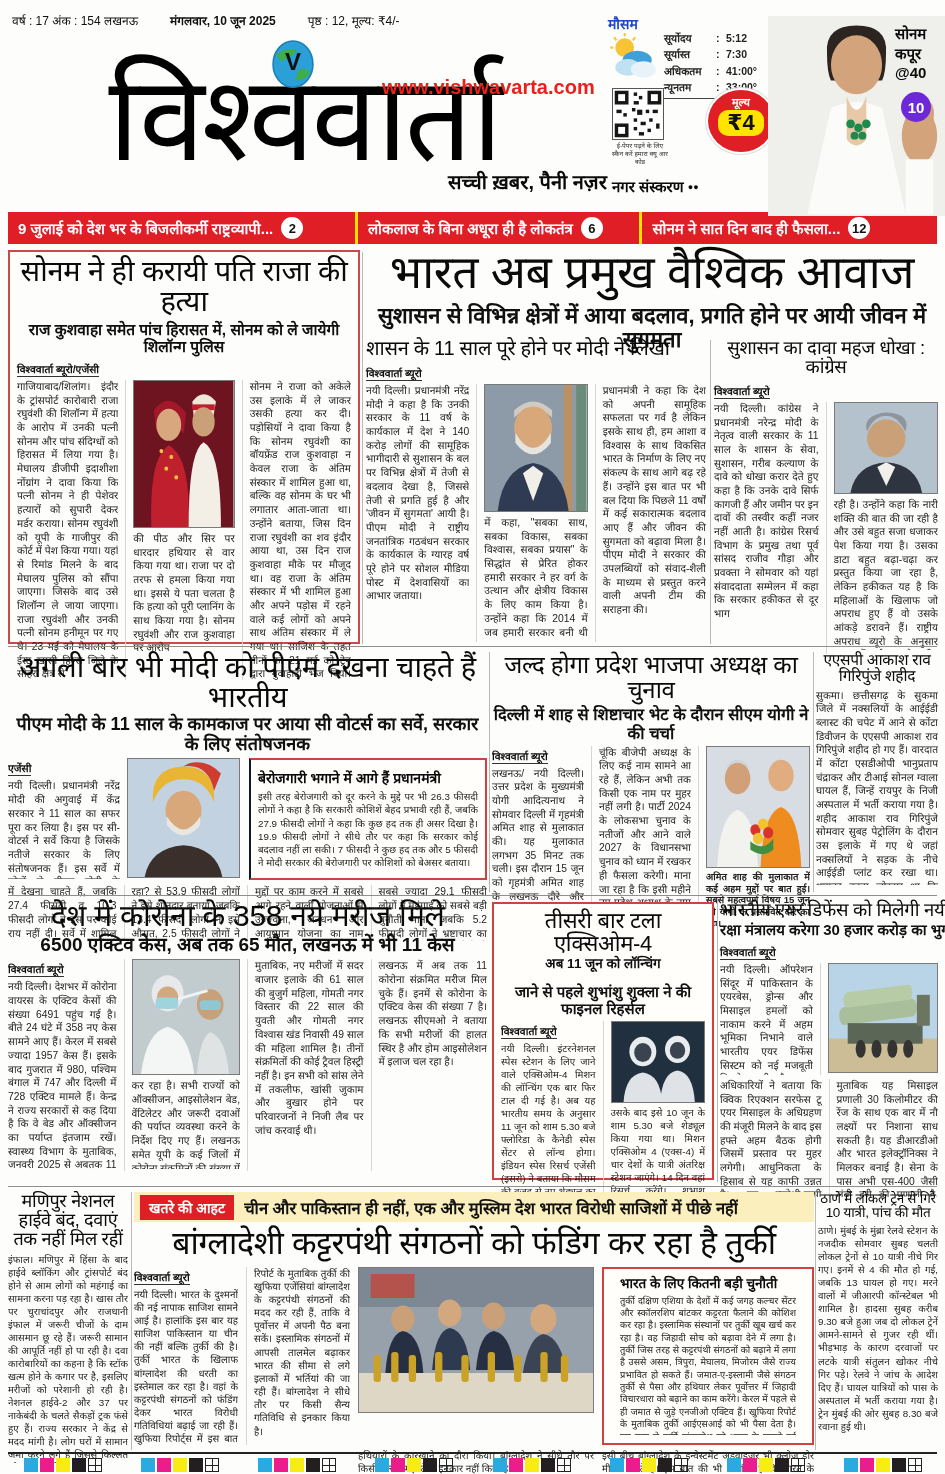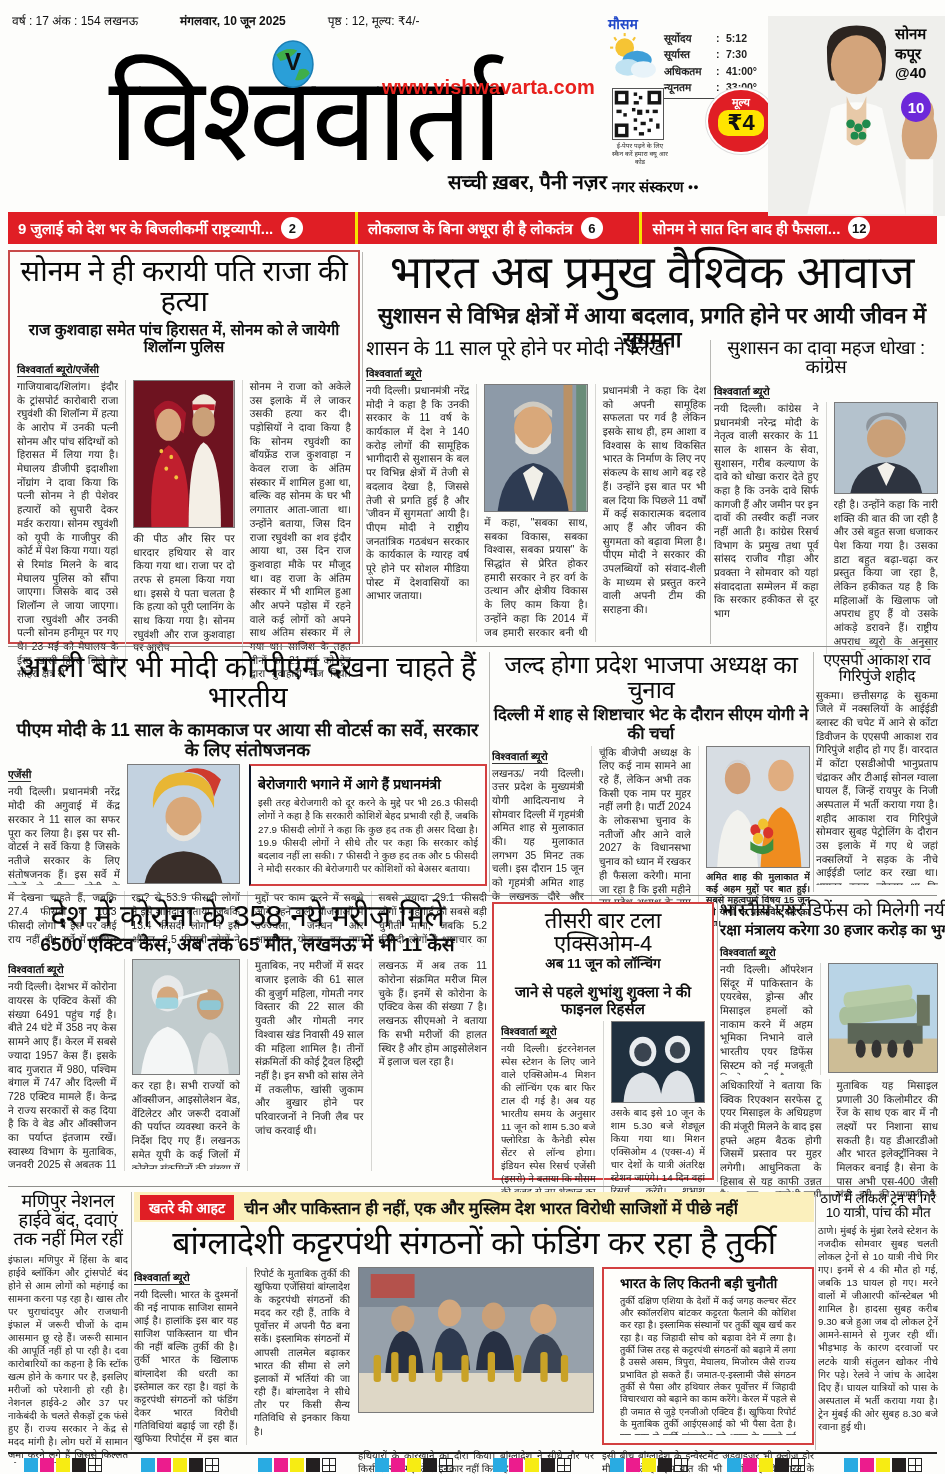--- a/index.html
+++ b/index.html
@@ -14,21 +14,21 @@
   .cols{display:flex;gap:7px}
   .col{flex:1;min-width:0;overflow:hidden}
   .col+.col{border-left:1px solid #d6d6d2;padding-left:7px}
   .ph{display:block;border:1px solid #7a7a7a;background:#ccc}
   .ph svg{display:block;width:100%;height:100%}
   .vline{position:absolute;width:1px;background:#b9b9b5}
   .hline{position:absolute;height:1px;background:#8f8f8b}
   .redbox{border:2px solid #d34040;background:#fffefb}
   .caption{font-size:9.5px;font-weight:bold;line-height:1.25;text-align:justify;color:#222}
   
-  .meta{font-size:12px;color:#111;display:flex;gap:42px;white-space:nowrap}
+  .meta{font-size:12px;color:#111;display:flex;gap:32px;white-space:nowrap}
   .meta b{font-weight:bold}
   .masthead{font-weight:normal;color:#000000;font-size:118px;letter-spacing:-3px;line-height:1;white-space:nowrap}
   .url{color:#e8211d;font-weight:bold;font-size:20px}
   .tagline{font-weight:bold;font-size:20px;color:#0a0a0a}
   .wx-title{color:#1f46c8;font-weight:bold;font-size:14px}
   .wx-row{display:flex;font-size:10.5px;font-weight:bold;line-height:1.55;color:#222}
   .wx-row .l{width:52px}.wx-row .c{width:10px}
   .edition{font-weight:bold;font-size:15px;color:#0a0a0a}
   .qr-cap{font-size:6.5px;line-height:1.2;text-align:center;color:#333}
   .price{width:66px;height:62px;background:#e01e25;border-radius:50%;box-shadow:0 0 0 2px #fff,0 0 0 3px #ddd;text-align:center}
@@ -280,21 +280,21 @@
       </div>
     </div>
   </div>
 
   <div class="hline" style="left:8px;top:646px;width:929px"></div>
   <div class="vline" style="left:362px;top:252px;height:392px"></div>
   <div class="vline" style="left:710px;top:340px;height:304px"></div>
 
   <div class="s" style="left:8px;top:652px;width:479px;height:240px">
     <div class="hl" style="font-size:29px">अगली बार भी मोदी को पीएम देखना चाहते हैं भारतीय</div>
-    <div class="sub" style="font-size:18px;margin-top:8px">पीएम मोदी के 11 साल के कामकाज पर आया सी वोटर्स का सर्वे, सरकार के लिए संतोषजनक</div>
+    <div class="sub" style="font-size:18px;margin-top:2px">पीएम मोदी के 11 साल के कामकाज पर आया सी वोटर्स का सर्वे, सरकार के लिए संतोषजनक</div>
     <div class="cols" style="margin-top:4px;height:122px">
       <div class="col" style="flex:0 0 112px">
         <span class="byline">एजेंसी</span>
         <div class="bt" style="height:100px">नयी दिल्ली। प्रधानमंत्री नरेंद्र मोदी की अगुवाई में केंद्र सरकार ने 11 साल का सफर पूरा कर लिया है। इस पर सी-वोटर्स ने सर्वे किया है जिसके नतीजे सरकार के लिए संतोषजनक हैं। इस सर्वे में लोगों से पीएम मोदी के कामकाज को लेकर कई सवाल पूछे गए।</div>
       </div>
       <div class="col" style="flex:0 0 115px;border-left:none;padding-left:0">
         <div class="ph" style="width:113px;height:120px">
           <svg viewBox="0 0 80 82" preserveAspectRatio="none">
               <rect width="80" height="82" fill="#c3d2e0"></rect>
               <path d="M18 30 Q16 6 40 5 Q64 6 62 30 Q56 14 40 14 Q24 14 18 30Z" fill="#e8b634"></path>

